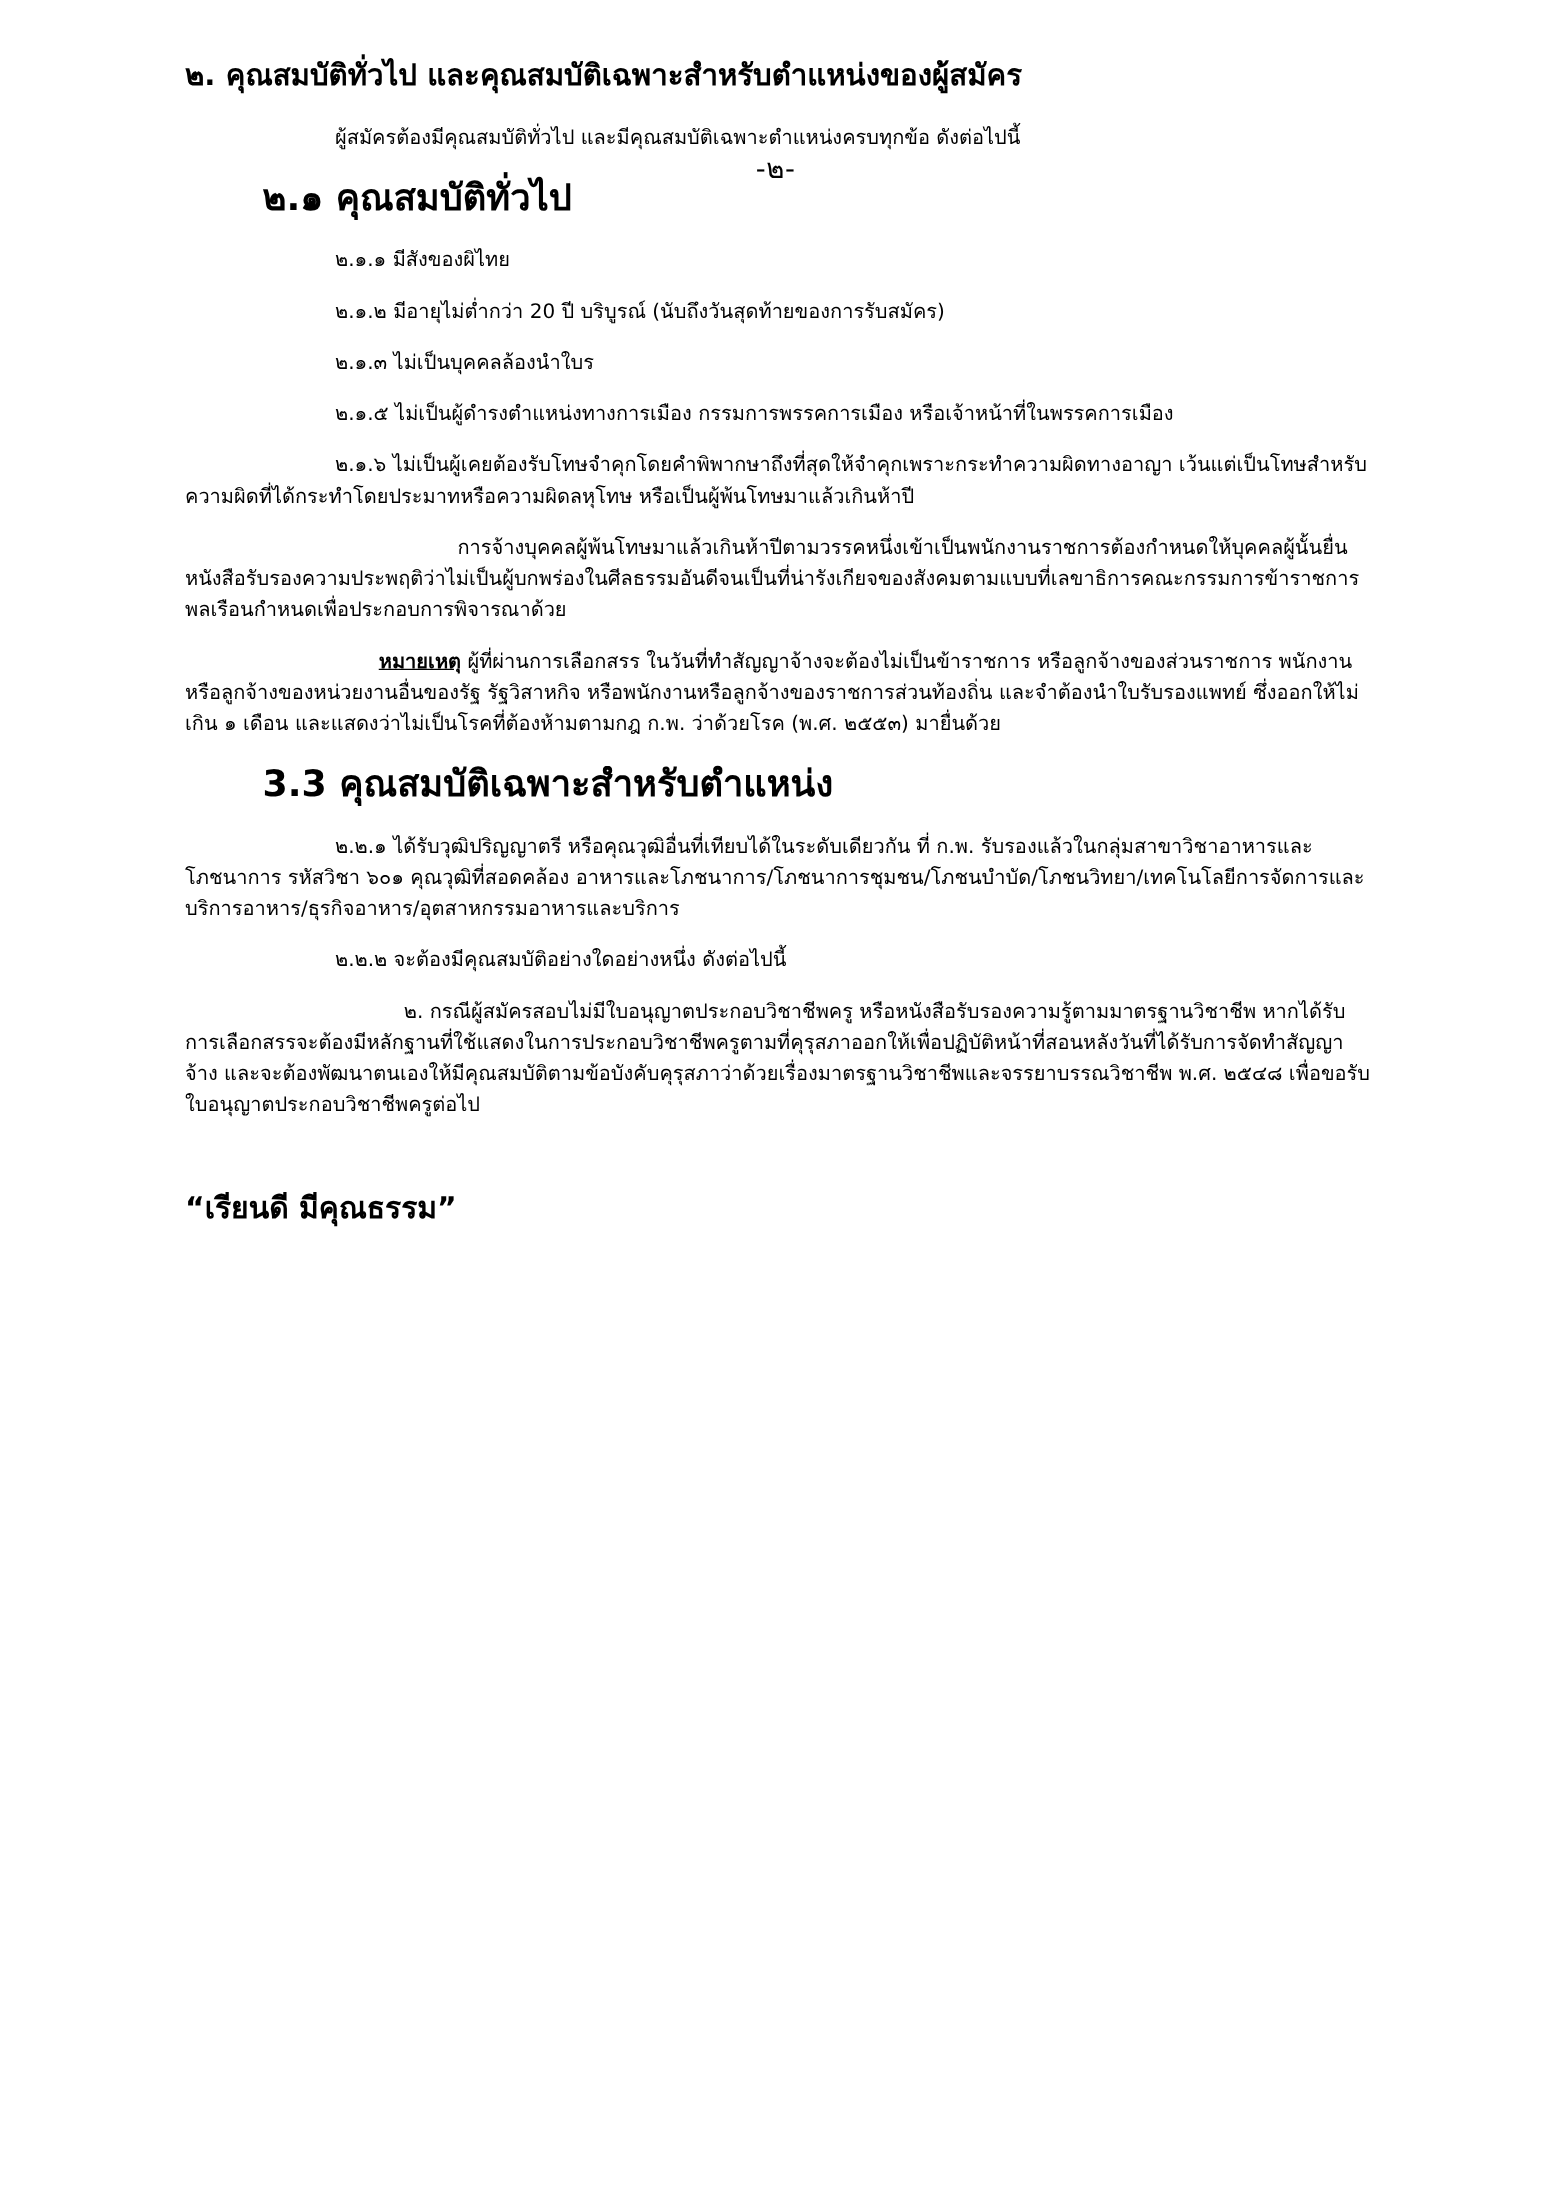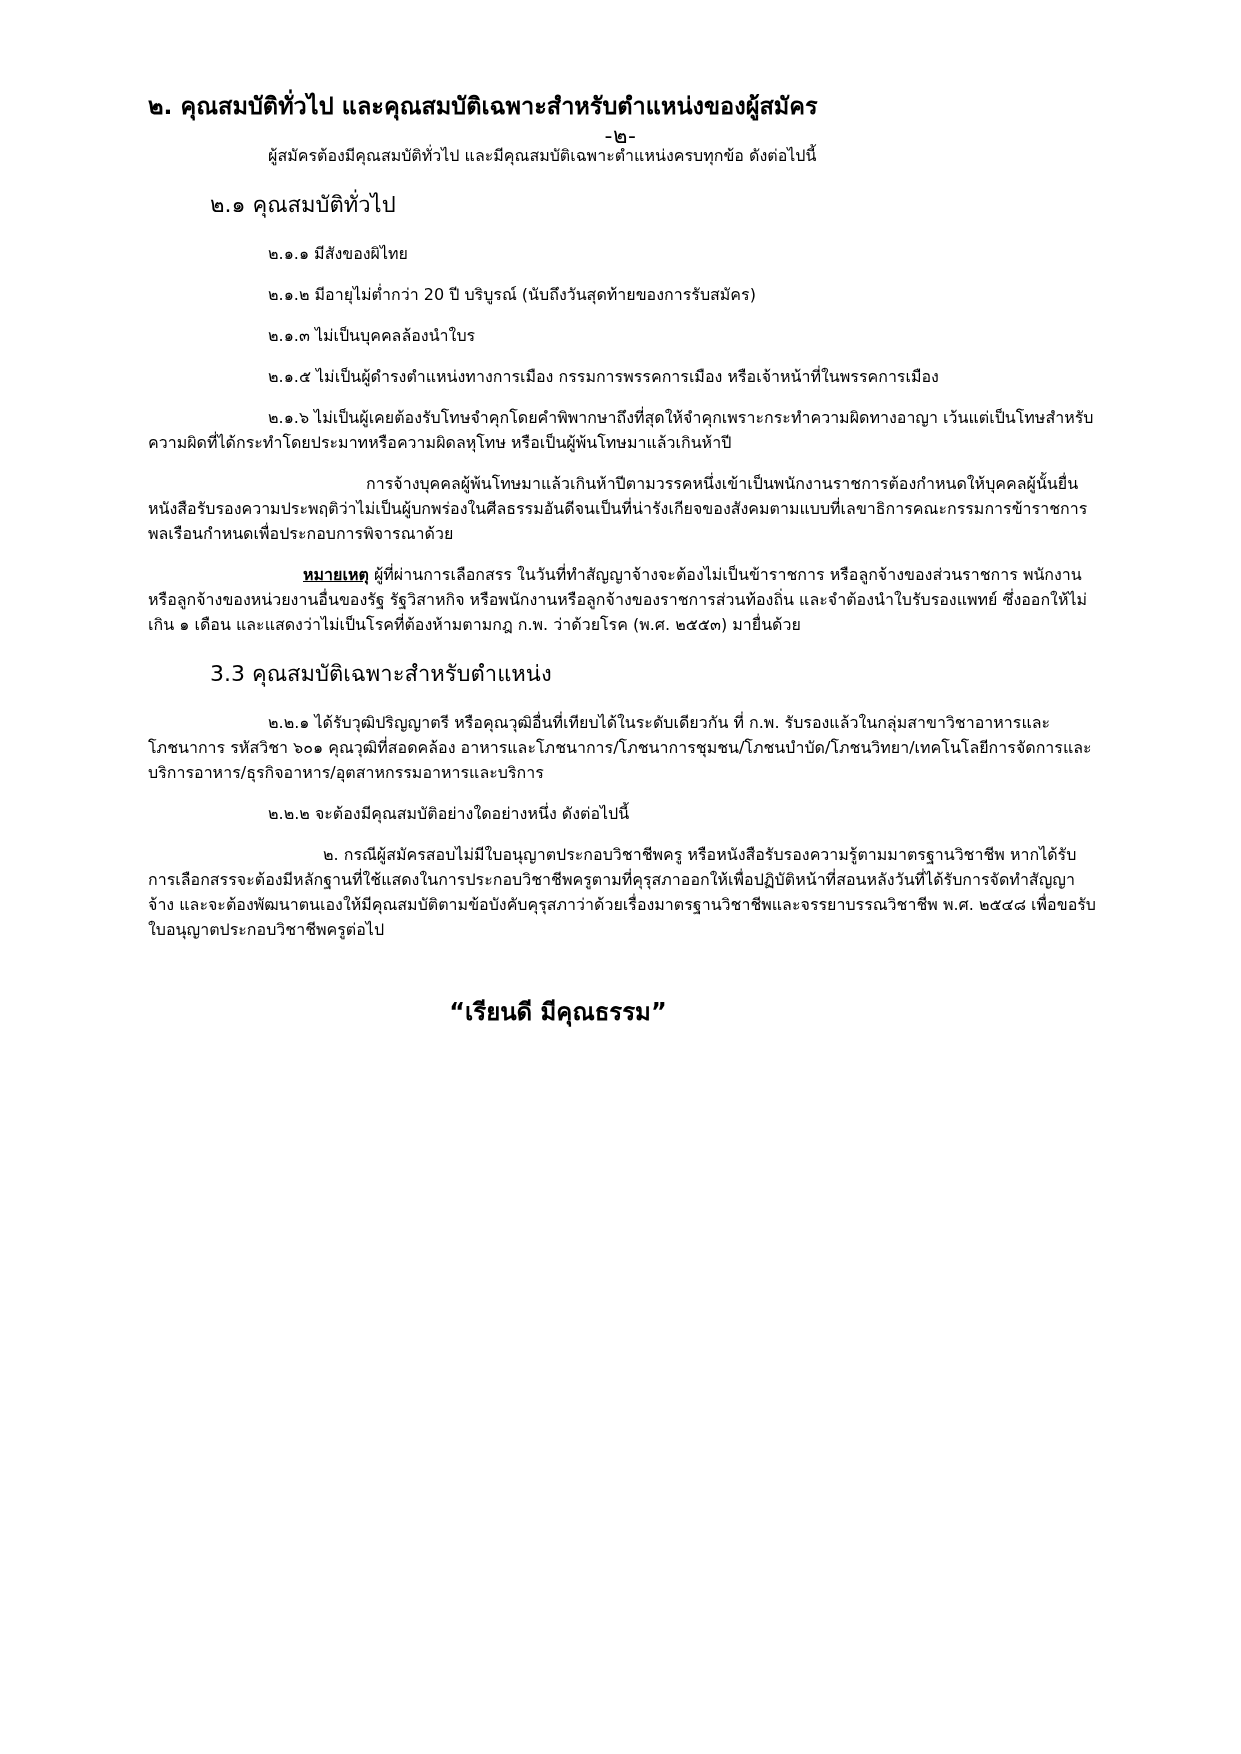--- a/index.html
+++ b/index.html
@@ -20,21 +20,20 @@
     background: #ffffff;
     box-sizing: border-box;
     padding: 0;
     overflow: hidden;
   }
   .content {
     position: absolute;
     left: 148px;
     top: 0;
     width: 950px;
-    margin-top: 46px;
   }
 
   
   .page-number {
     text-align: center;
     font-size: 22px;
     line-height: 1;
     padding-top: 125px;
     letter-spacing: 0.5px;
   }
@@ -43,22 +42,22 @@
   .gap-lg { height: 40px; }
 
   .heading {
     font-weight: bold;
     font-size: 23.5px;
     line-height: 41px;
     margin: 0;
   }
 
   .sub-heading {
-    font-weight: normal;
-    font-size: 22px;
+    font-weight: bold;
+    font-size: 29px;
     line-height: 41px;
     margin: 0;
     padding-left: 62px;
   }   
 
   
   .para {
     text-indent: 120px;
   }
   .para.deep {
@@ -70,21 +69,21 @@
   .para.num {
     text-indent: 175px;
   }
 
   .underline-bold {
     font-weight: bold;
     text-decoration: underline;
   }
 
   .footer-motto {
-    text-align: center;
+    text-align: left;
     font-weight: bold;
     font-size: 24px;
     line-height: 41px;
     margin: 0;
     padding-top: 34px;
     padding-right: 130px;
   }
 </style>
 </head>
 <body>

